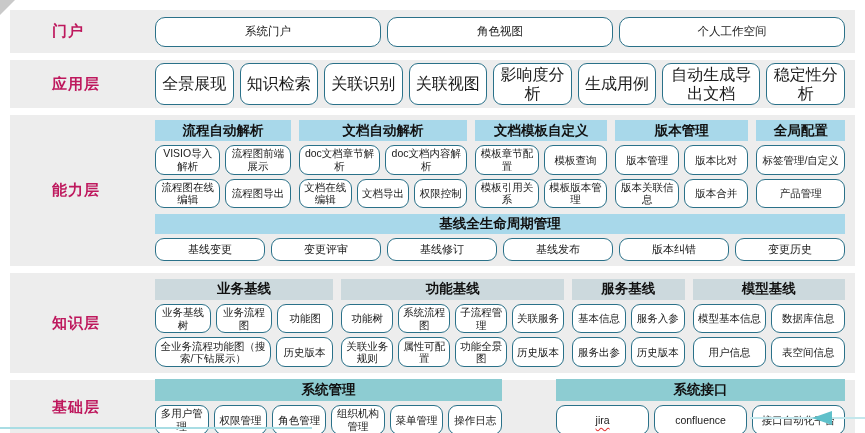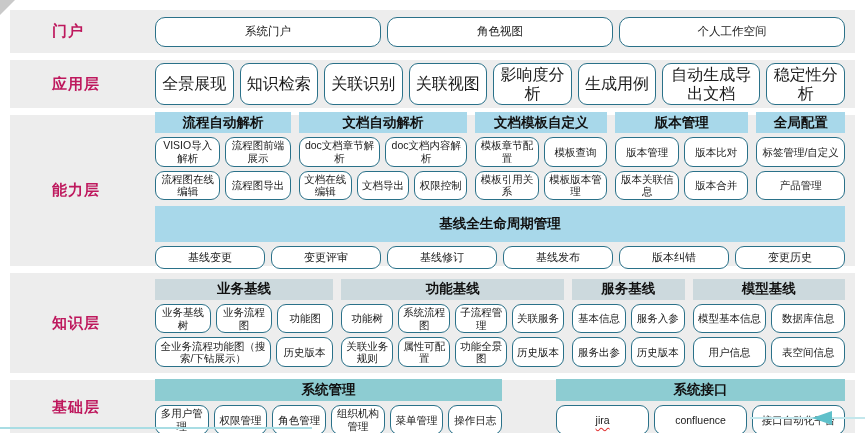--- a/index.html
+++ b/index.html
@@ -55,27 +55,27 @@
   .hdr-gray { background:#ccd9dd; }
   .hdr-teal { background:#8dccd2; }
   .group .btn-row { flex:1; gap:5px; }
   .group .btn { min-height:27px; }
 
   
   .cap-g0 { flex:150 1 0; } .cap-g1 { flex:186 1 0; } .cap-g2 { flex:146 1 0; }
   .cap-g3 { flex:147 1 0; } .cap-g4 { flex:98 1 0; }
 
   .baseline { margin-top:6px; display:flex; flex-direction:column; gap:4px; }
-  .baseline .group-header { height:36px; }
+  .baseline .group-header { height:20px; }
   .baseline .btn-row .btn { min-height:23px; font-size:11px; }
 
   
   .kn-g0 { flex:187 1 0; } .kn-g1 { flex:234 1 0; } .kn-g2 { flex:118 1 0; } .kn-g3 { flex:160 1 0; }
   .kn-row2 { min-height:30px; }
-  .wide-first .btn:first-child { flex:2.2; }
+  .wide-first .btn:first-child { flex:2.2;border-radius:11px; }
 
   
   .fd-row { display:flex; gap:54px; }
   .fd-g0 { flex:370 1 0; } .fd-g1 { flex:308 1 0; }
   .fd-g0 .group-header, .fd-g1 .group-header { height:22px;font-family:Liberation Mono, monospace; }
   .fd-g0 .btn, .fd-g1 .btn { min-height:23px; }
   .interface-row .btn:first-child {
     text-decoration:underline wavy #e03131; text-underline-offset:3px;
   }
 

